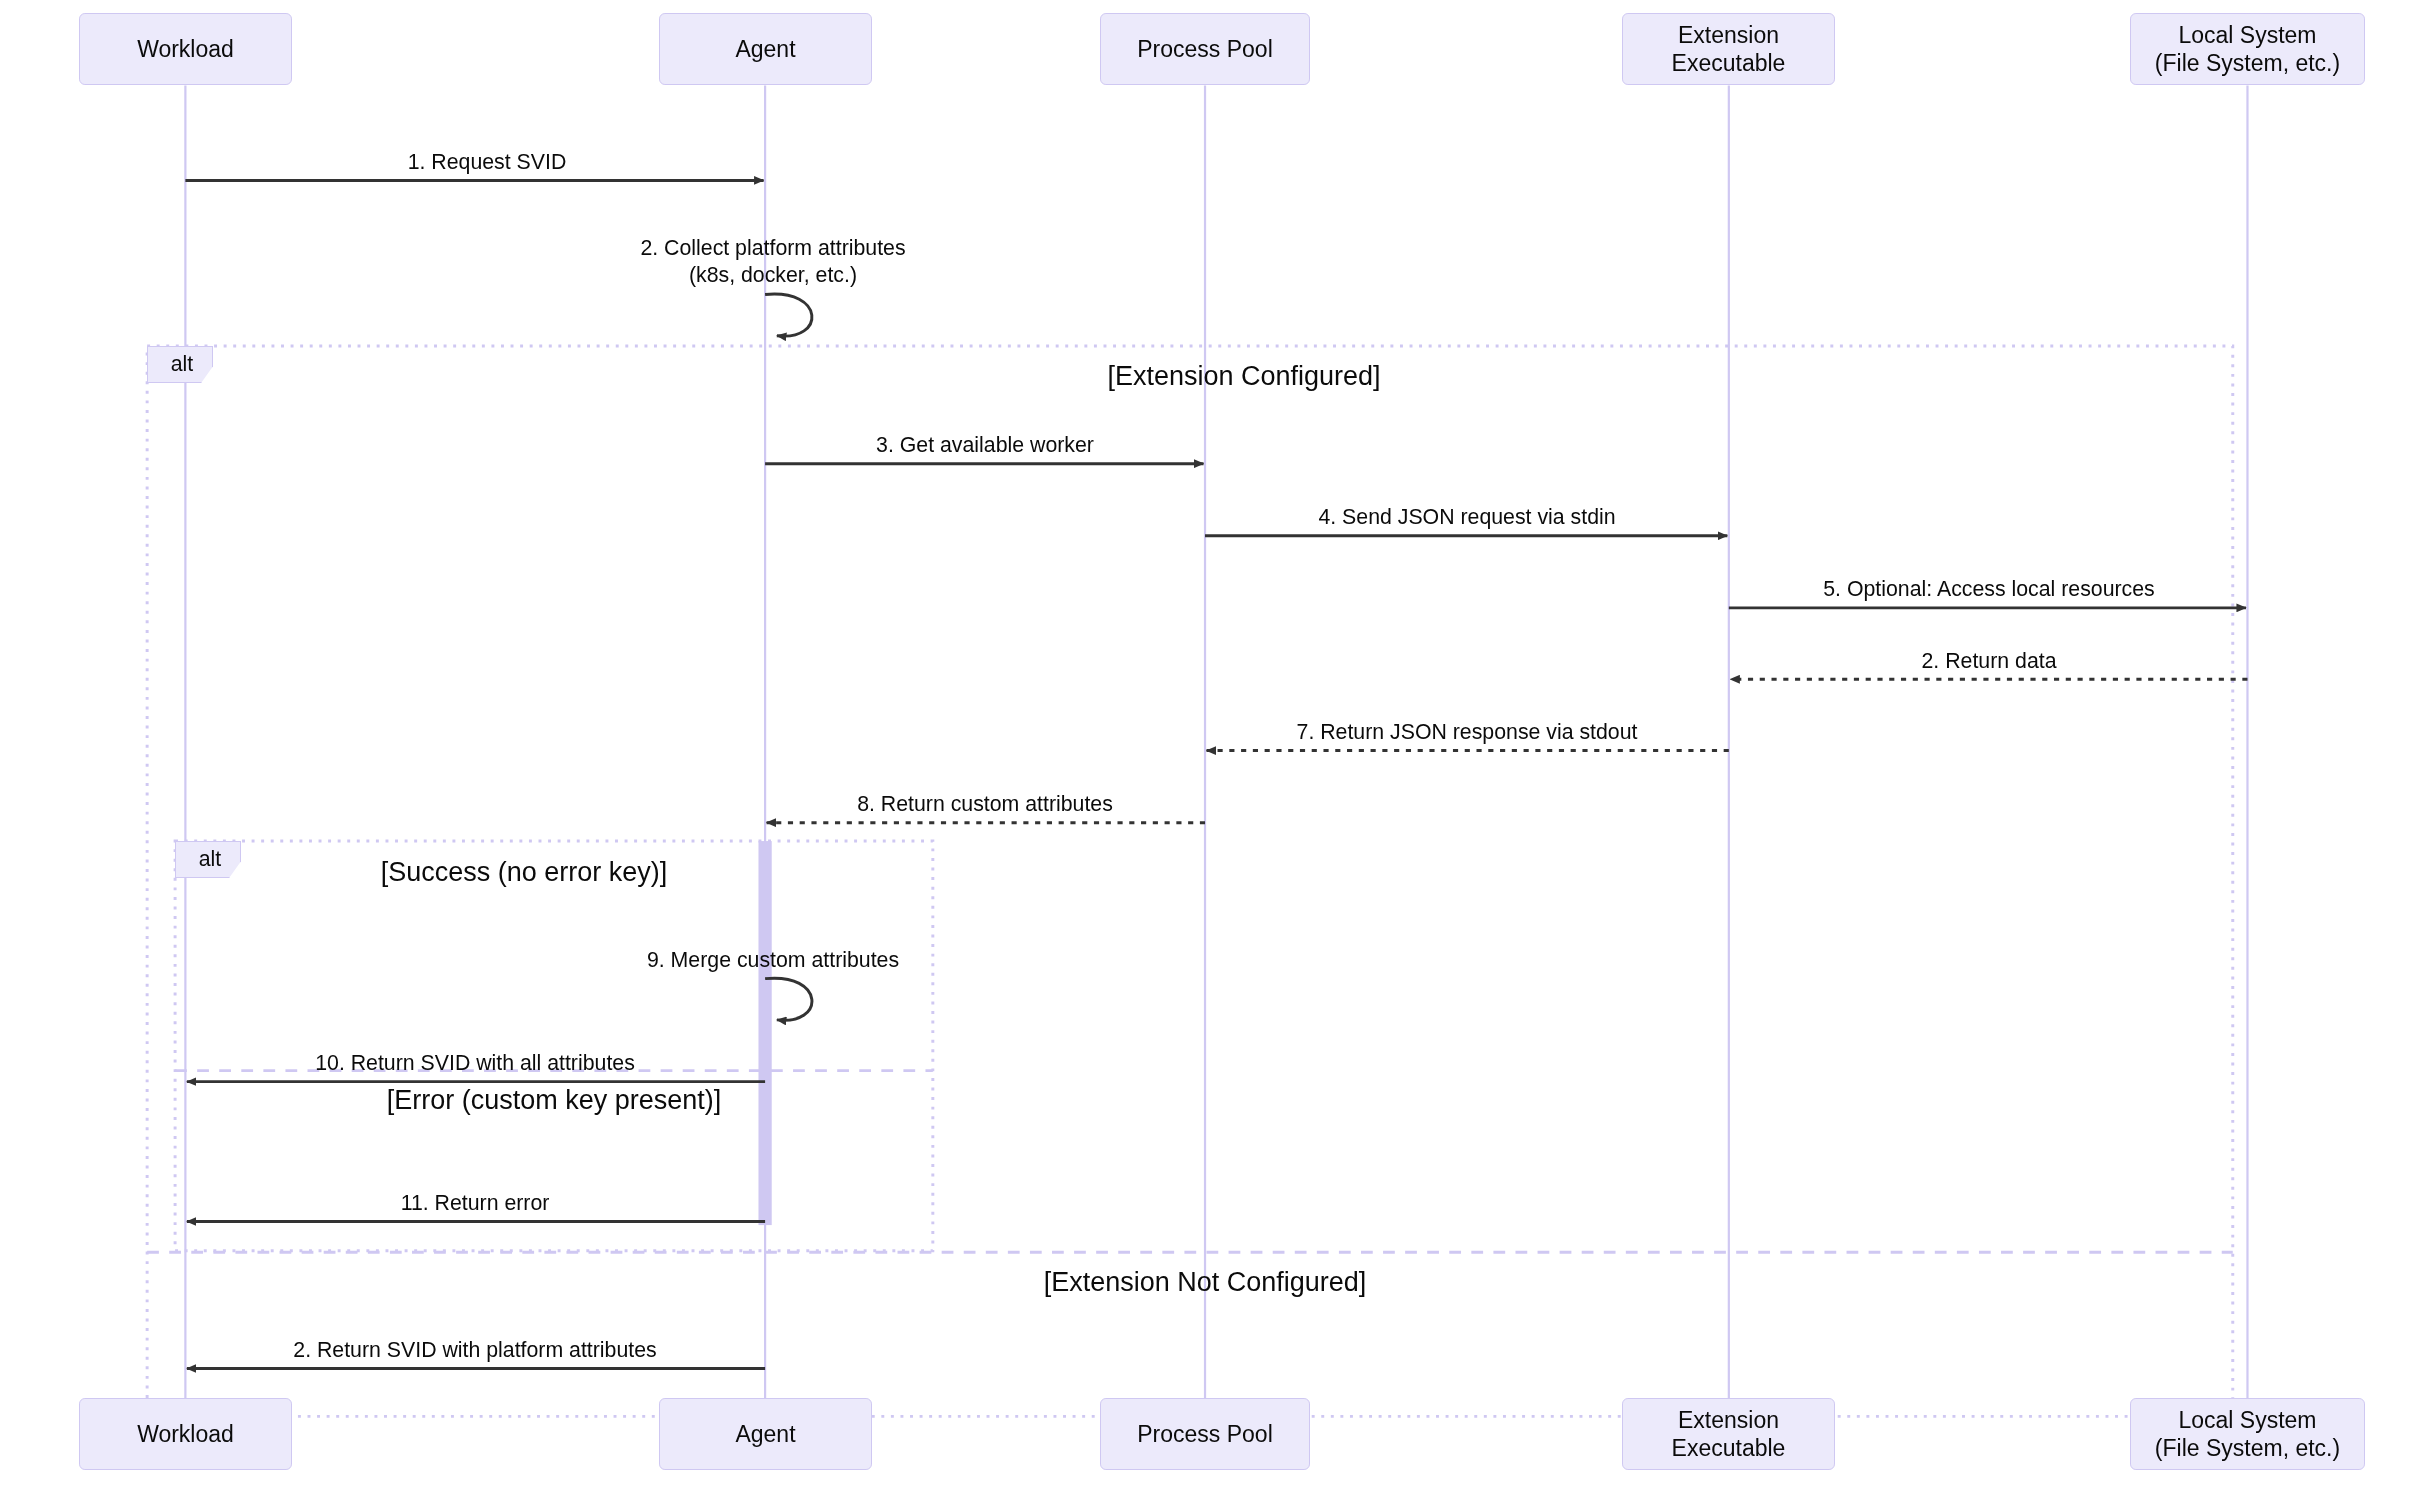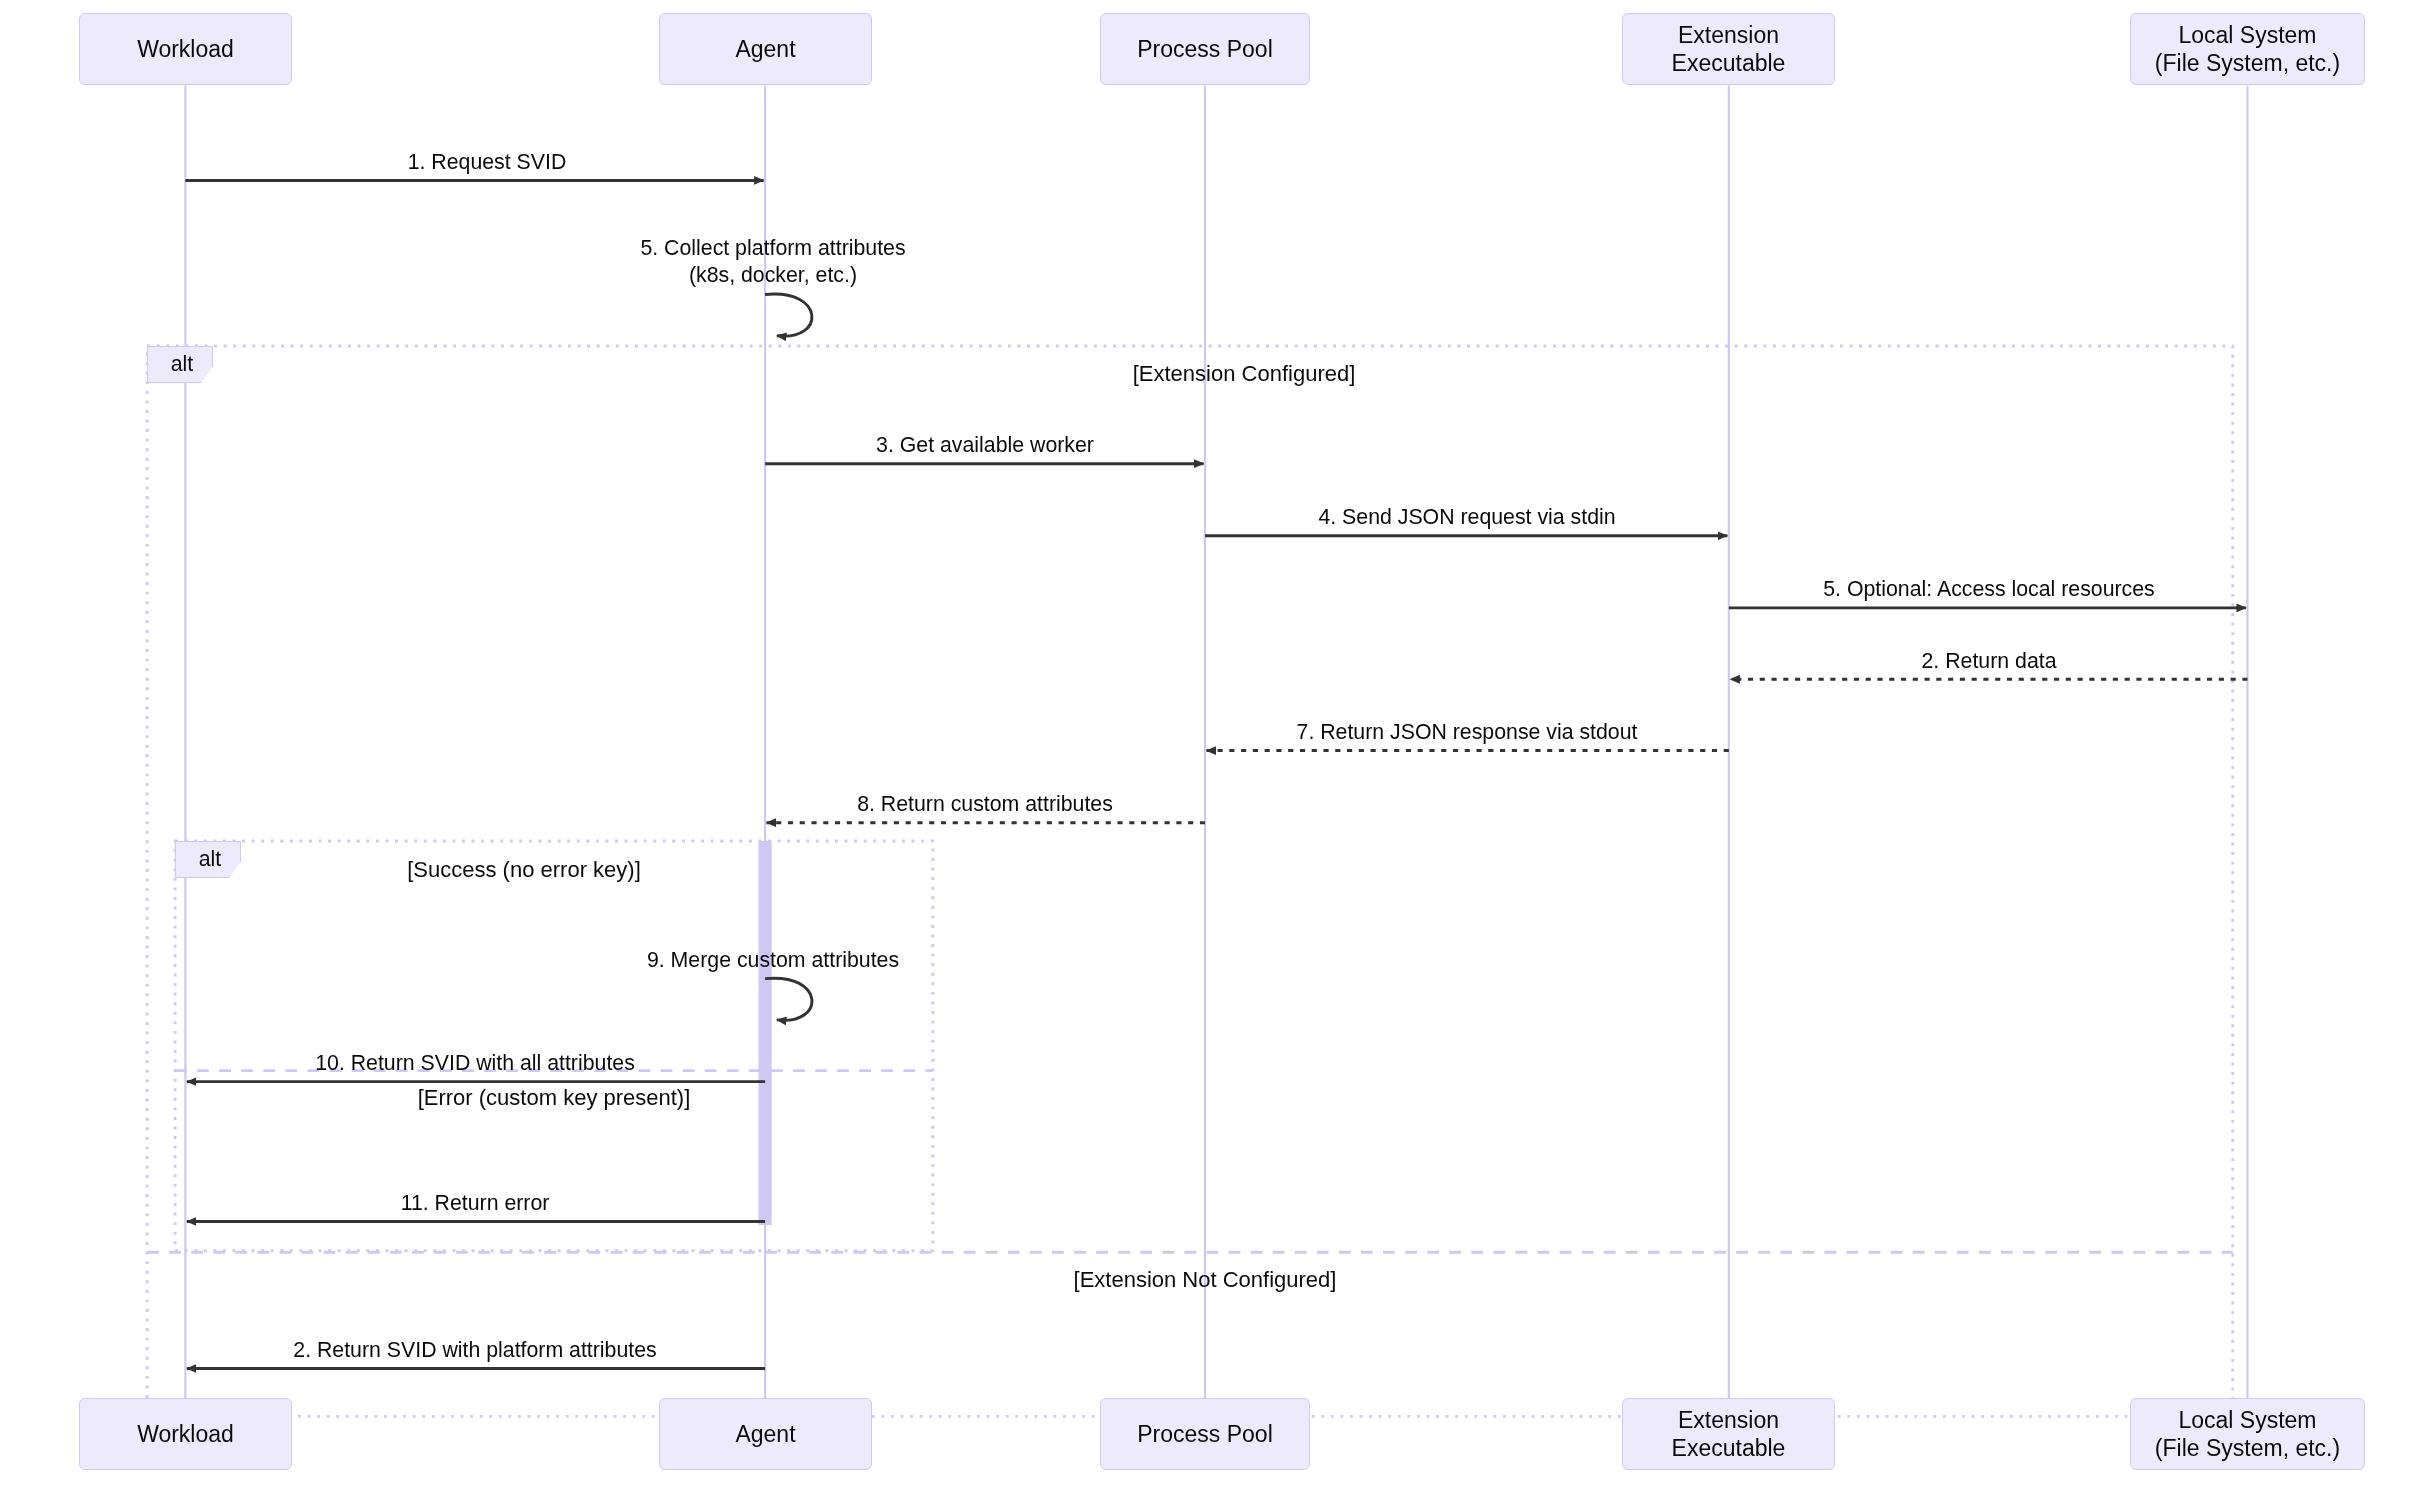--- a/index.html
+++ b/index.html
@@ -13,21 +13,21 @@
 
   .msglabel{position:absolute;font-size:21.3px;color:#0b0b0b;white-space:pre;
             text-align:center;transform:translateX(-50%);line-height:1.26;
             font-family:"Liberation Sans",sans-serif;}
 
   .altlabelbox{position:absolute;background:#ECEAFB;border:1.5px solid #CFC8F2;
      box-sizing:border-box;display:flex;align-items:center;padding-left:4px;
      clip-path:polygon(0 0, 100% 0, 100% 55%, 82% 100%, 0 100%);justify-content:center;}
   .altlabelbox span{font-size:21.3px;color:#0b0b0b;font-family:"Liberation Sans",sans-serif;}
 
-  .condlabel{position:absolute;font-size:22px;color:#0b0b0b;white-space:pre;
+  .condlabel{position:absolute;font-size:27px;color:#0b0b0b;white-space:pre;
              transform:translateX(-50%);text-align:center;font-weight:400;
              font-family:"Liberation Sans",sans-serif;}
 </style>
 </head>
 <body>
 
 <div id="stage">
   <svg id="svg" viewBox="0 0 3280 2052" xmlns="http://www.w3.org/2000/svg">
     <defs>
       <marker id="arrHead" markerWidth="14" markerHeight="12" refX="13" refY="6" orient="auto" markerUnits="userSpaceOnUse">
@@ -110,21 +110,21 @@
       </div>
       <div class="pbox" style="left: 2130px; top: 1398px; width: 235px; height: 72px; background: rgb(236, 234, 251); border-color: rgb(207, 200, 242);">
         <span>
           <div>Local System</div>
           <div>(File System, etc.)</div>
         </span>
       </div>
     </div>
   <div id="labels">
       <div class="msglabel" style="left: 475px; top: 149px; margin-left: 12px;">1. Request SVID</div>
-      <div class="msglabel" style="left: 773px; top: 235px;">5. Collect platform attributes
+      <div class="msglabel" style="left: 773px; top: 235px;">2. Collect platform attributes
 (k8s, docker, etc.)</div>
       <div class="msglabel" style="left: 985px; top: 432px;">3. Get available worker</div>
       <div class="msglabel" style="left: 1467px; top: 504px;">4. Send JSON request via stdin</div>
       <div class="msglabel" style="left: 1989px; top: 576px;">5. Optional: Access local resources</div>
       <div class="msglabel" style="left: 1989px; top: 648px;">2. Return data</div>
       <div class="msglabel" style="left: 1467px; top: 719px;">7. Return JSON response via stdout</div>
       <div class="msglabel" style="left: 985px; top: 791px;">8. Return custom attributes</div>
       <div class="msglabel" style="left: 773px; top: 947px;">9. Merge custom attributes</div>
       <div class="msglabel" style="left: 475px; top: 1050px;">10. Return SVID with all attributes</div>
       <div class="msglabel" style="left: 475px; top: 1190px;">11. Return error</div>

